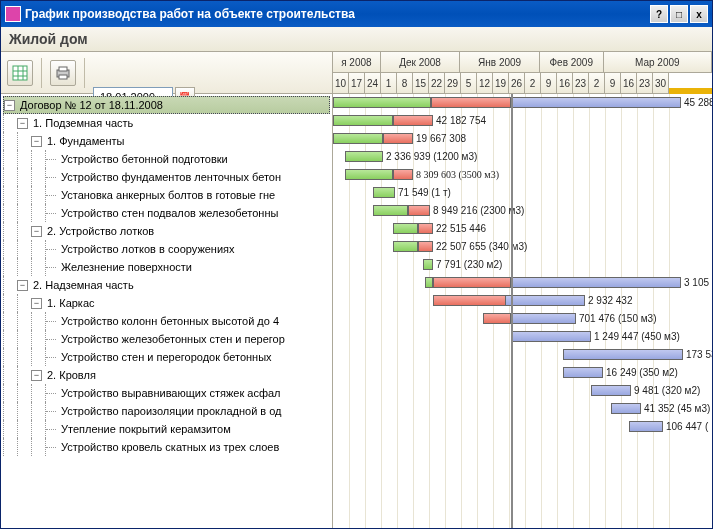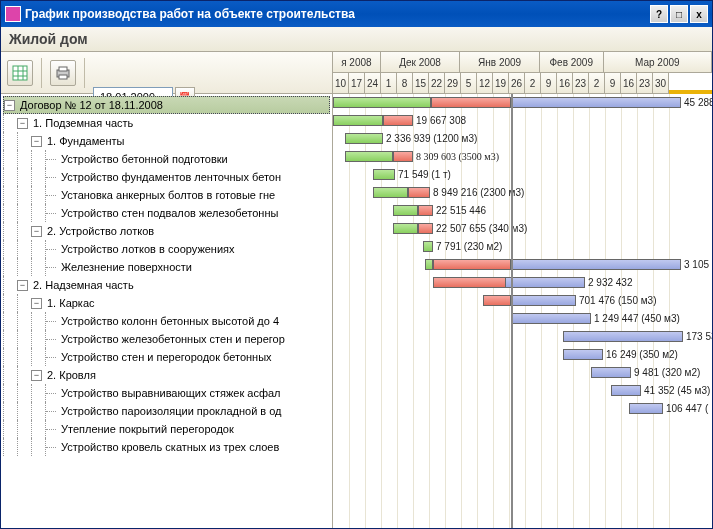--- a/index.html
+++ b/index.html
@@ -21,21 +21,21 @@
   .date-input { border: 1px solid #7f9db9; background: #fff; padding: 2px 6px; font-size: 11px; width: 80px; height: 20px; }
   .cal-btn { width: 20px; height: 20px; border: 1px solid #aca899; background: linear-gradient(#fefefe,#e8e4d4); cursor: pointer; font-size: 9px; display:flex;align-items:center;justify-content:center; }
   .tree { flex: 1; overflow: auto; padding: 2px; }
   .tree-row { display: flex; align-items: center; height: 18px; white-space: nowrap; overflow: hidden; }
   .tree-row.selected { background: linear-gradient(#c8d8b4,#b8cca0); border: 1px dotted #445; }
   .tree-toggle { width: 11px; height: 11px; border: 1px solid #888; background: #fff; font-size: 9px; line-height: 8px; text-align: center; margin-right: 3px; cursor: pointer; color:#444; }
   .tree-label { padding: 1px 2px; }
   .tree-guide { display:inline-block; width:14px; height:18px; border-left:1px dotted #999; position:relative; }
   .tree-guide.last::after { content:""; position:absolute; left:0; top:9px; width:10px; border-top:1px dotted #999; }
   .right-pane { flex: 1; background: #fff; overflow: hidden; display: flex; flex-direction: column; }
-  .timeline-header { height: 42px; border-bottom: 4px solid #eab308; }
+  .timeline-header { height: 42px; border-bottom: 6px solid #eab308; }
   .th-row { display: flex; height: 21px; }
   .th-cell { border-right: 1px solid #aca899; border-bottom: 1px solid #aca899; background: linear-gradient(#fdfcf7,#eeead9); font-size: 10px; display: flex; align-items: center; justify-content: center; color: #333; }
   .gantt-body { flex: 1; position: relative; overflow: hidden; }
   .gantt-row { height: 18px; position: relative; }
   .gantt-grid { position: absolute; inset: 0; }
   .grid-col { position: absolute; top: 0; bottom: 0; width: 1px; background: #e8e4d4; }
   .control-line { position: absolute; top: 0; bottom: 0; width: 2px; background: #888; z-index: 5; }
   .bar { position: absolute; height: 11px; top: 3px; border: 1px solid #666; display: flex; align-items: center; }
   .bar-green { background: linear-gradient(#b8e89a,#8ad060); }
   .bar-red { background: linear-gradient(#f8a8a0,#e87060); }
@@ -202,21 +202,21 @@
             <span class="tree-guide"></span>
             <span class="tree-guide"></span>
             <span class="tree-guide last"></span>
             <span class="tree-label">Устройство пароизоляции прокладной в од</span>
           </div>
           <div class="tree-row">
             <span class="tree-guide"></span>
             <span class="tree-guide"></span>
             <span class="tree-guide"></span>
             <span class="tree-guide last"></span>
-            <span class="tree-label">Утепление покрытий перегородок</span>
+            <span class="tree-label">Утепление покрытий керамзитом</span>
           </div>
           <div class="tree-row">
             <span class="tree-guide"></span>
             <span class="tree-guide"></span>
             <span class="tree-guide"></span>
             <span class="tree-guide last"></span>
             <span class="tree-label">Устройство кровель скатных из трех слоев</span>
           </div>
         </div>
     </div>
@@ -279,20 +279,26 @@
           </div>
         <div class="control-line" id="cline" style="left: 178px;"></div>
       <div class="gantt-row">
             <div class="bar bar-green" style="left: 0px; width: 98px;"></div>
             <div class="bar bar-red" style="left: 98px; width: 80px;"></div>
             <div class="bar bar-blue" style="left: 178px; width: 170px;">
               <span class="bar-label">45 288 71</span>
             </div>
           </div>
           <div class="gantt-row">
+            <div class="bar bar-green" style="left: 0px; width: 60px;"></div>
+            <div class="bar bar-red" style="left: 60px; width: 40px;">
+              <span class="bar-label">42 182 754</span>
+            </div>
+          </div>
+          <div class="gantt-row">
             <div class="bar bar-green" style="left: 0px; width: 50px;"></div>
             <div class="bar bar-red" style="left: 50px; width: 30px;">
               <span class="bar-label">19 667 308</span>
             </div>
           </div>
           <div class="gantt-row">
             <div class="bar bar-green" style="left: 12px; width: 38px;">
               <span class="bar-label">2 336 939 (1200 м3)</span>
             </div>
           </div>

